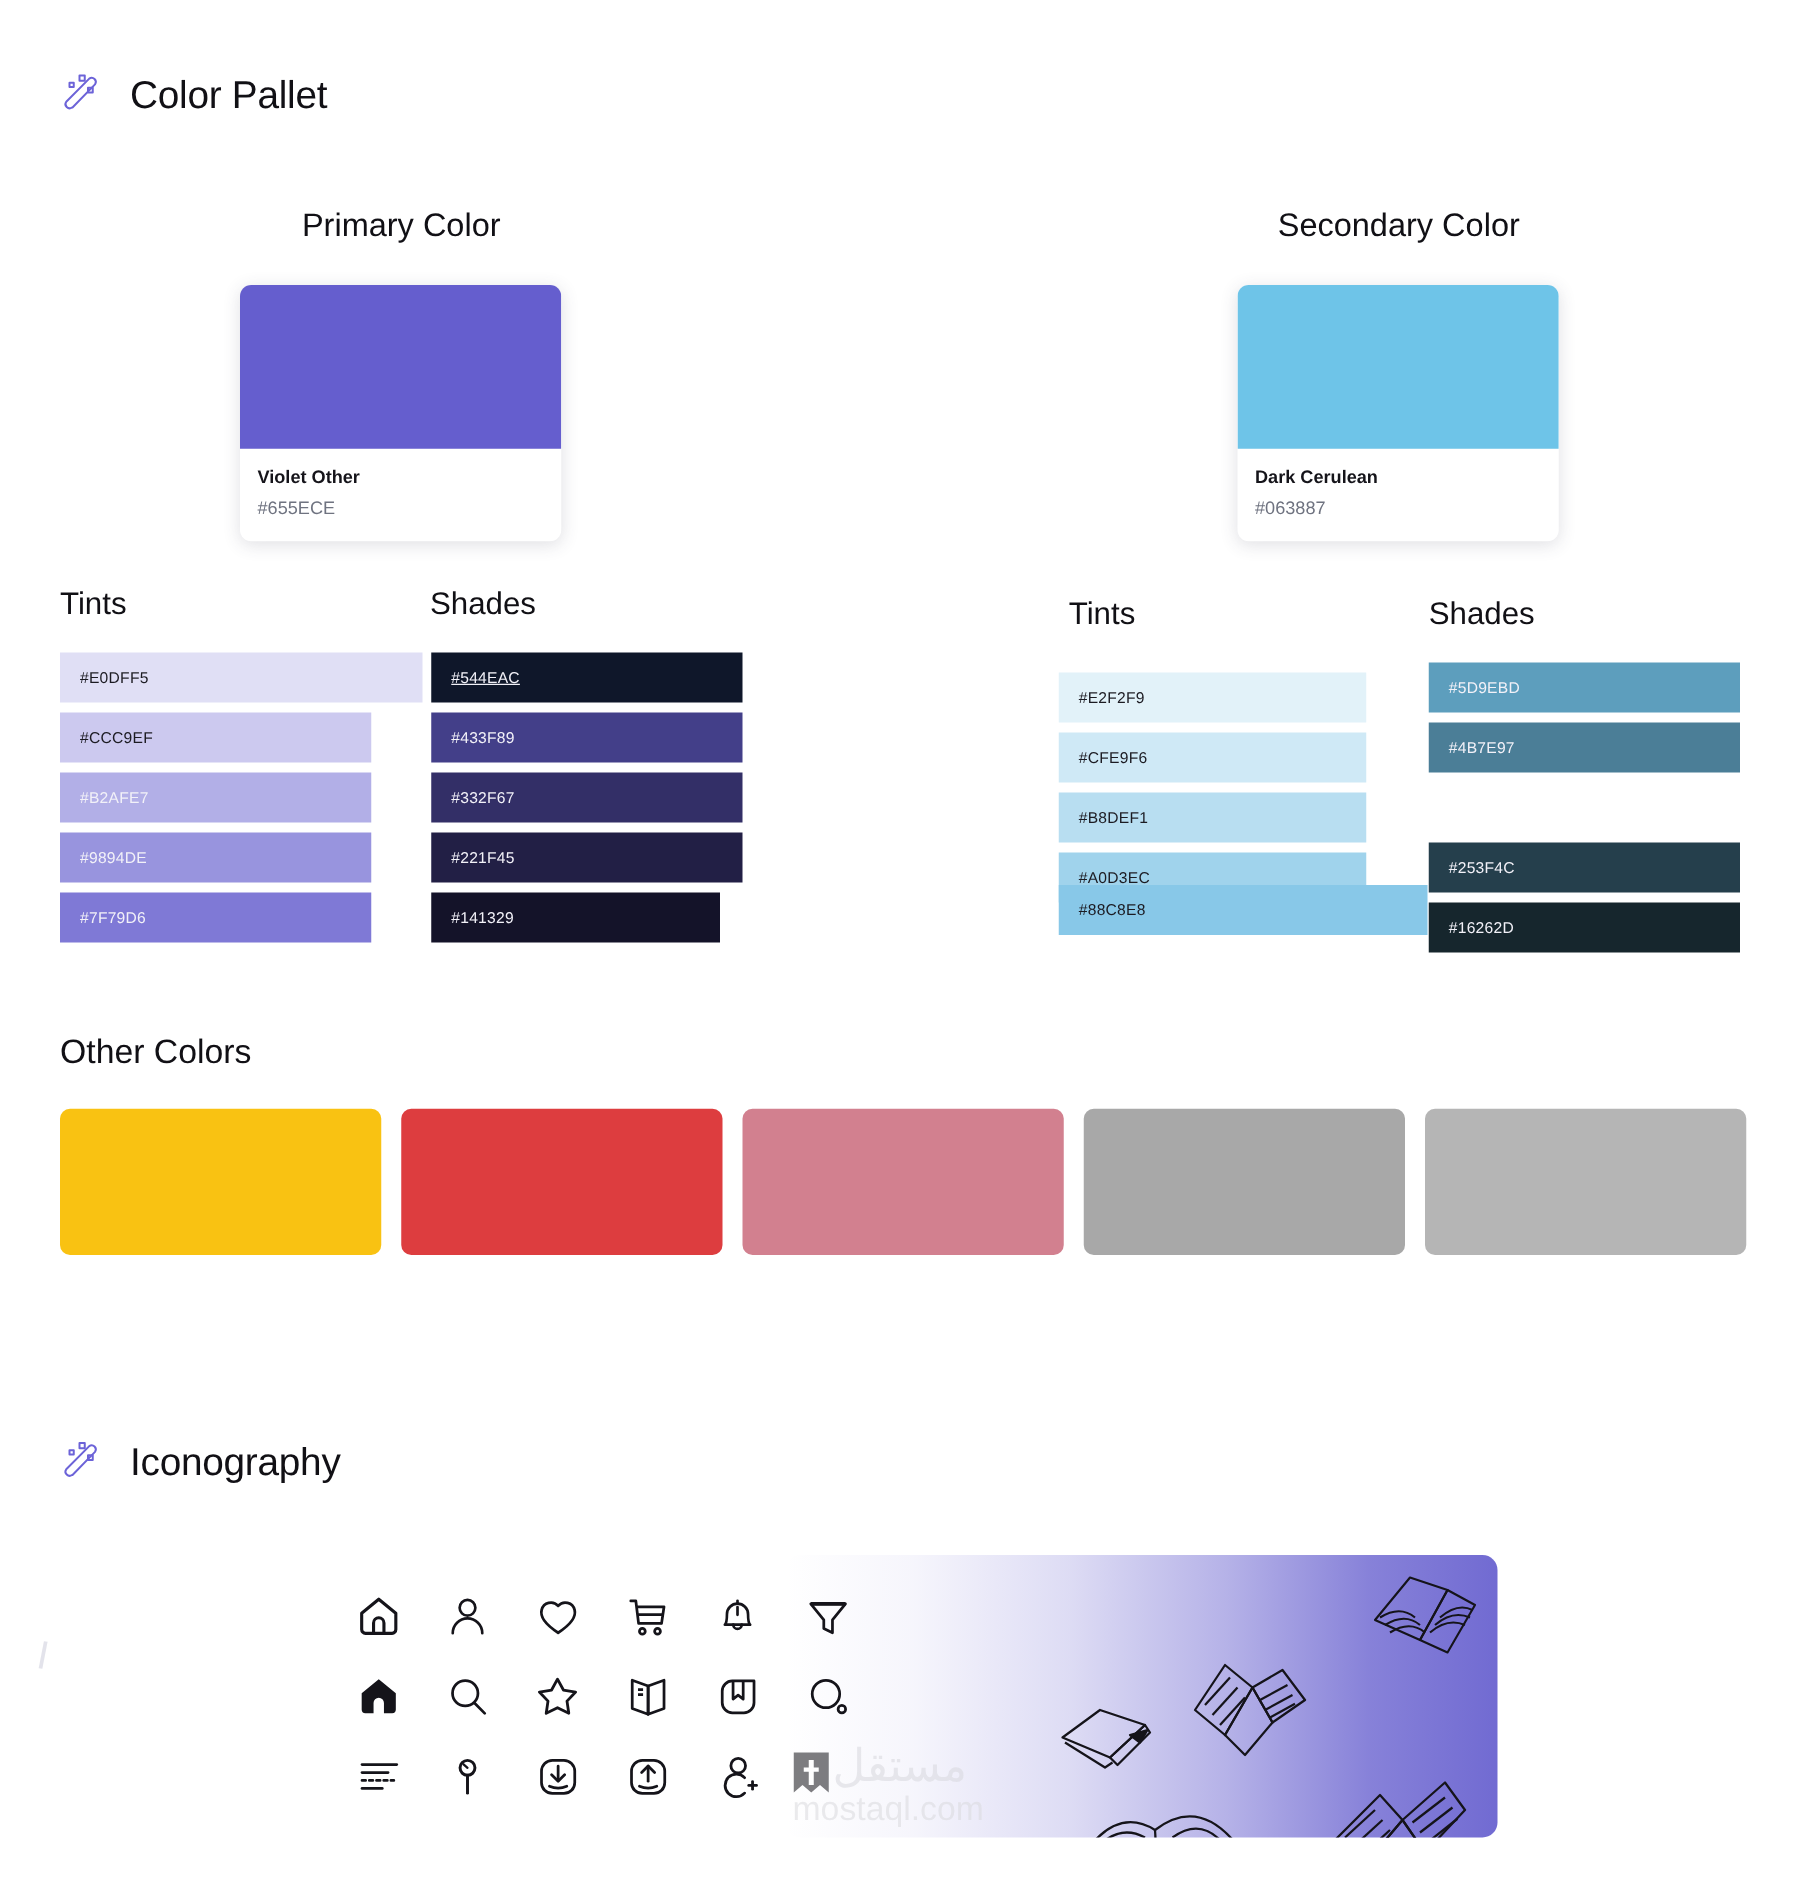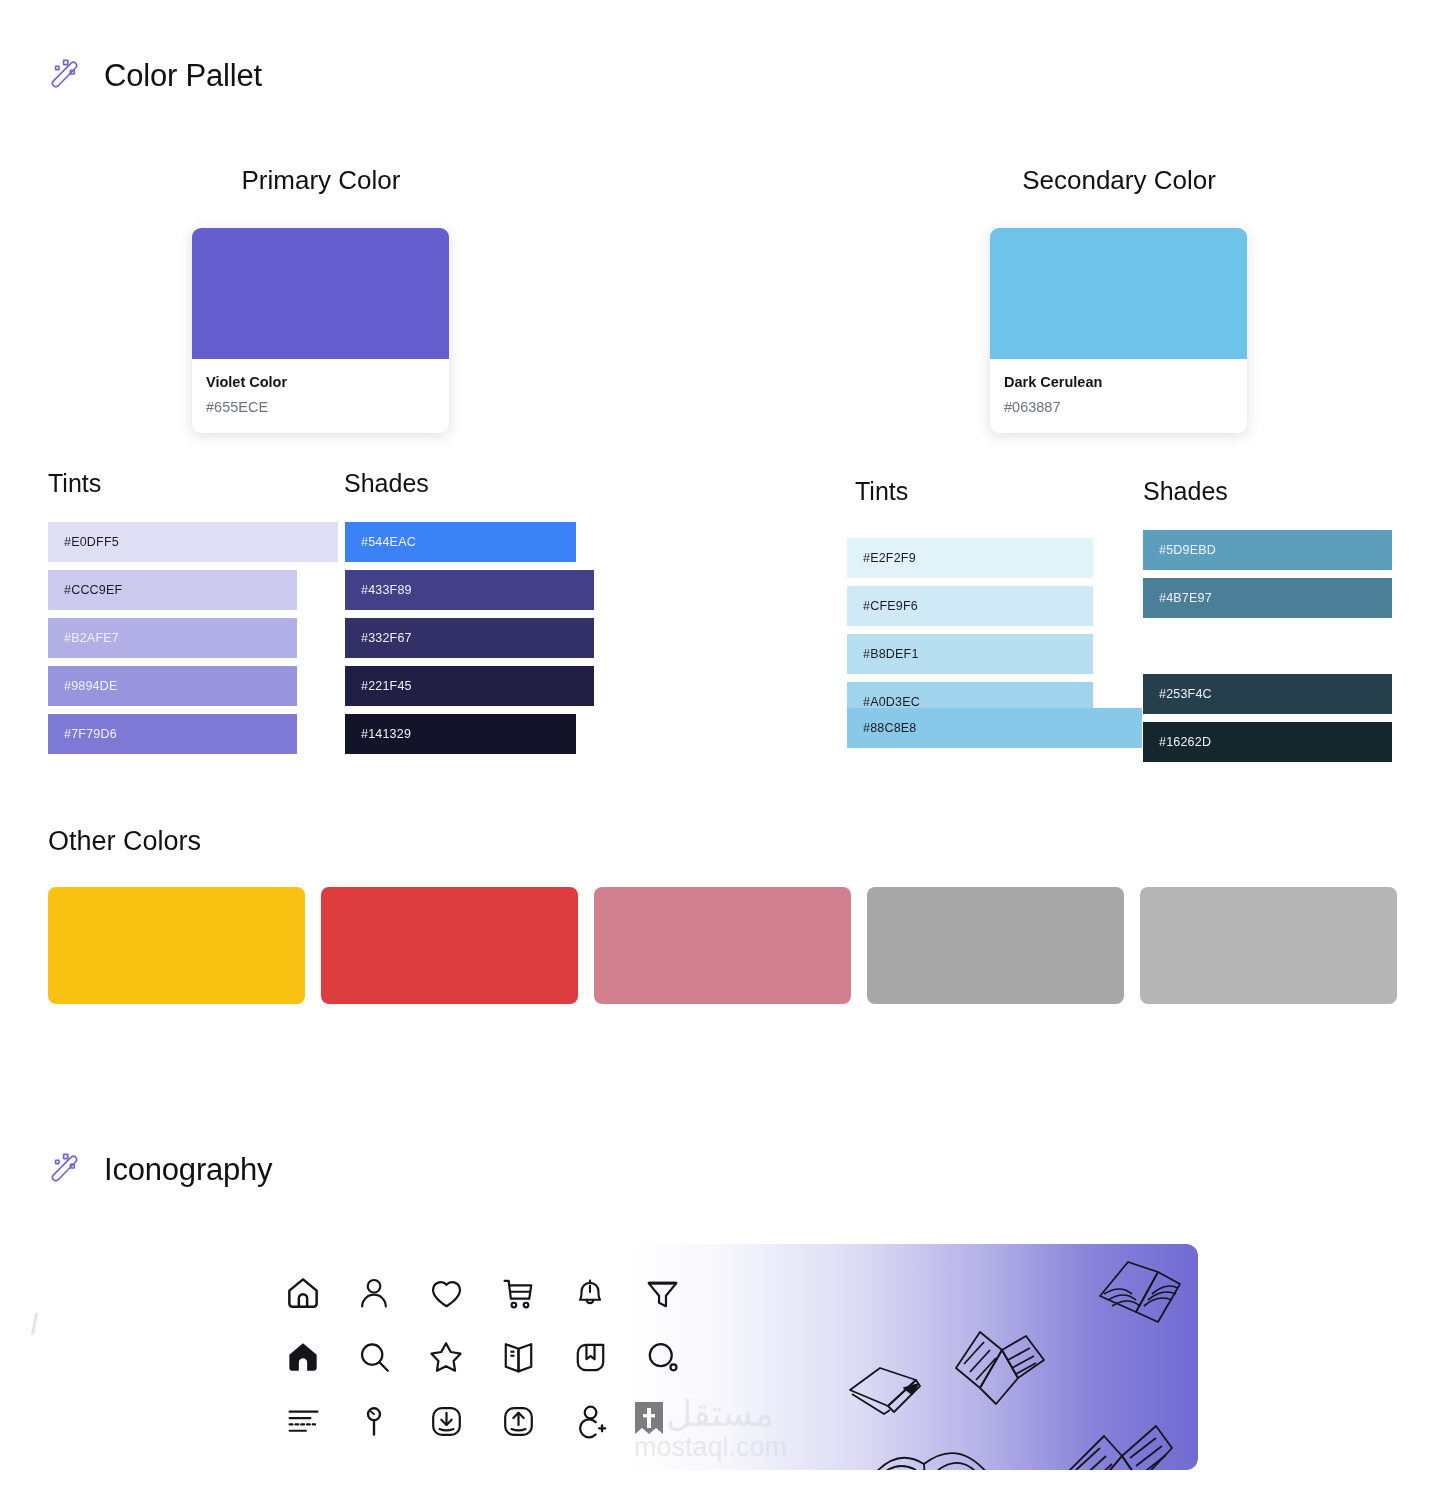--- a/index.html
+++ b/index.html
@@ -178,35 +178,35 @@
       </svg>
     </span>
     <span class="title">Color Pallet</span>
   </div>
 
   <div class="center-title" style="left:167px; top:167px; width:308px;">Primary Color</div>
 
   <div class="color-card" style="left:192px; top:228px;">
     <div class="swatch" style="background:#655ECE;"></div>
     <div class="meta">
-      <div class="name">Violet Color</div>
+      <div class="name">Violet Other</div>
       <div class="hex">#655ECE</div>
     </div>
   </div>
 
   <div class="col-title" style="left:48px; top:471px;">Tints</div>
   <div class="col-title" style="left:344px; top:471px;">Shades</div>
 
   <div class="bar dark-txt" style="left:48px; top:522px; width:290px; background:#E0DFF5;">#E0DFF5</div>
   <div class="bar dark-txt" style="left:48px; top:570px; width:249px; background:#CCC9EF;">#CCC9EF</div>
   <div class="bar light-txt" style="left:48px; top:618px; width:249px; background:#B2AFE7;">#B2AFE7</div>
   <div class="bar light-txt" style="left:48px; top:666px; width:249px; background:#9894DE;">#9894DE</div>
   <div class="bar light-txt" style="left:48px; top:714px; width:249px; background:#7F79D6;">#7F79D6</div>
 
-  <div class="bar light-txt" style="left:345px; top:522px; width:231px; background:#3b82f6;">#544EAC</div>
+  <div class="bar light-txt" style="left:345px; top:522px; width:249px; background:#0f172a;text-decoration:underline;">#544EAC</div>
   <div class="bar light-txt" style="left:345px; top:570px; width:249px; background:#433F89;">#433F89</div>
   <div class="bar light-txt" style="left:345px; top:618px; width:249px; background:#332F67;">#332F67</div>
   <div class="bar light-txt" style="left:345px; top:666px; width:249px; background:#221F45;">#221F45</div>
   <div class="bar light-txt" style="left:345px; top:714px; width:231px; background:#141329;">#141329</div>
 
   <div class="center-title" style="left:965px; top:167px; width:308px;">Secondary Color</div>
 
   <div class="color-card" style="left:990px; top:228px;">
     <div class="swatch" style="background:#6EC4E8;"></div>
     <div class="meta">

